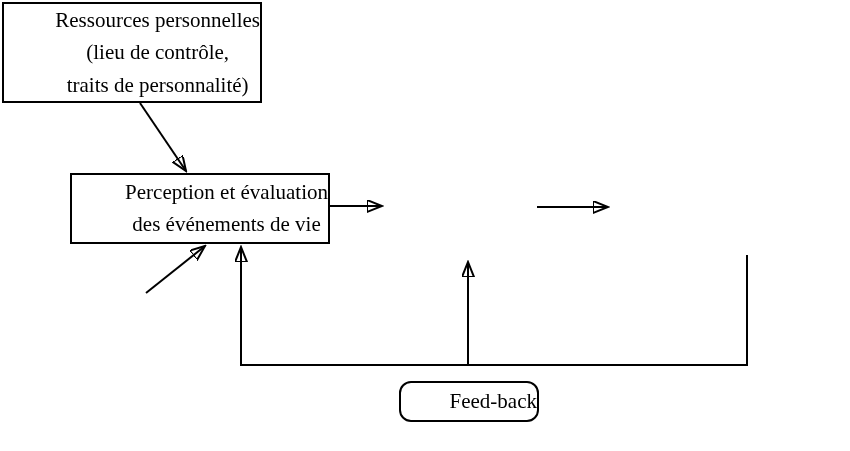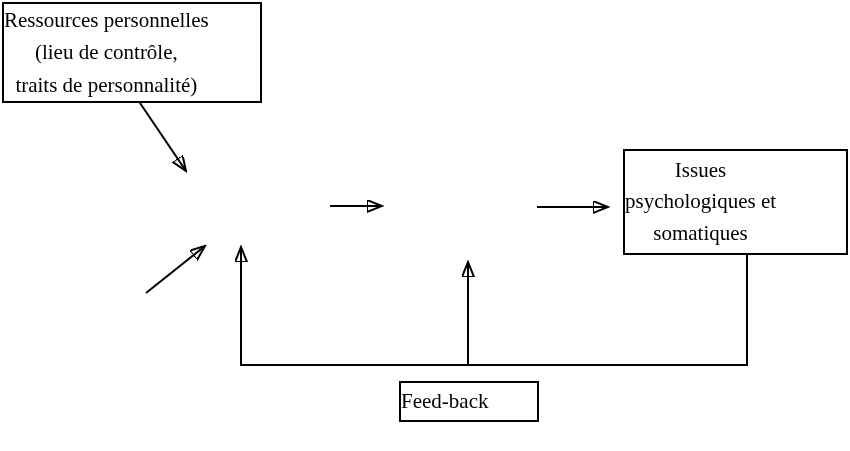--- a/index.html
+++ b/index.html
@@ -29,35 +29,35 @@
     stroke-width: 2;
     fill: none;
   }
   .box {
     position: absolute;
     box-sizing: border-box;
     border: 2px solid #000000;
     background: #ffffff;
     display: flex;
     align-items: center;
-    justify-content: flex-start;
+    justify-content: flex-end;
     text-align: center;
     font-size: 21px;
     line-height: 1.5;
   }
   .box .label {
     white-space: pre-line;
   }
   #box-ressources { left: 2px;   top: 2px;   width: 260px; height: 101px; line-height: 1.55; }
   #box-perception { left: 70px;  top: 173px; width: 260px; height: 71px; }
   #box-strategies { left: 400px; top: 173px; width: 138px; height: 86px; }
   #box-strategies .label { text-align: left; }
   #box-issues     { left: 623px; top: 149px; width: 225px; height: 106px; }
   #box-facteur    { left: 1px;   top: 294px; width: 207px; height: 152px; line-height: 1.38; }
-  #box-feedback   { left: 399px; top: 381px; width: 140px; height: 41px; }
+  #box-feedback   { left: 399px; top: 381px; width: 140px; height: 41px; border-radius: 12px; }
 </style>
 </head>
 <body>
 
 <div class="canvas">
 
   <svg class="arrows" viewBox="0 0 850 451" xmlns="http://www.w3.org/2000/svg">
     <defs>
       <marker id="ah" markerUnits="userSpaceOnUse" markerWidth="17" markerHeight="14" refX="15" refY="6" orient="auto">
         <path d="M0,0 L15,6 L0,12 Z" fill="#000000" stroke="none"></path>
@@ -70,26 +70,25 @@
     <path d="M747,255 L747,365 L241,365 L241,247" marker-end="url(#ah)"></path>
     <path d="M468,365 L468,262" marker-end="url(#ah)"></path>
   </svg>
 
   <div class="box" id="box-ressources">
     <span class="label">Ressources personnelles
 (lieu de contrôle,
 traits de personnalité)</span>
   </div>
 
+  <div class="box" id="box-perception">
+    <span class="label">Perception et évaluation
+des événements de vie</span>
+  </div>
 
 
-  <div class="box" id="box-issues">
-    <span class="label">Issues
-psychologiques et
-somatiques</span>
-  </div>
 
 
   <div class="box" id="box-feedback">
     <span class="label">Feed-back</span>
   </div>
 
 </div>
 
 </body></html>

